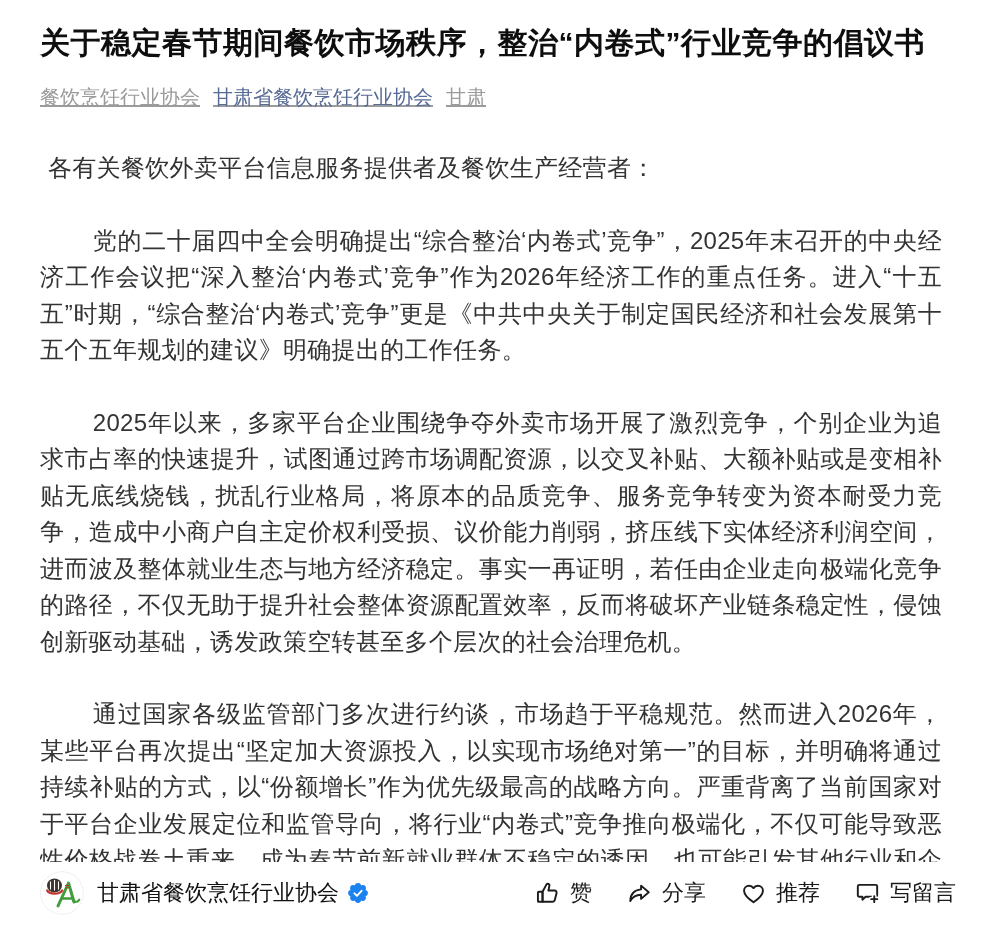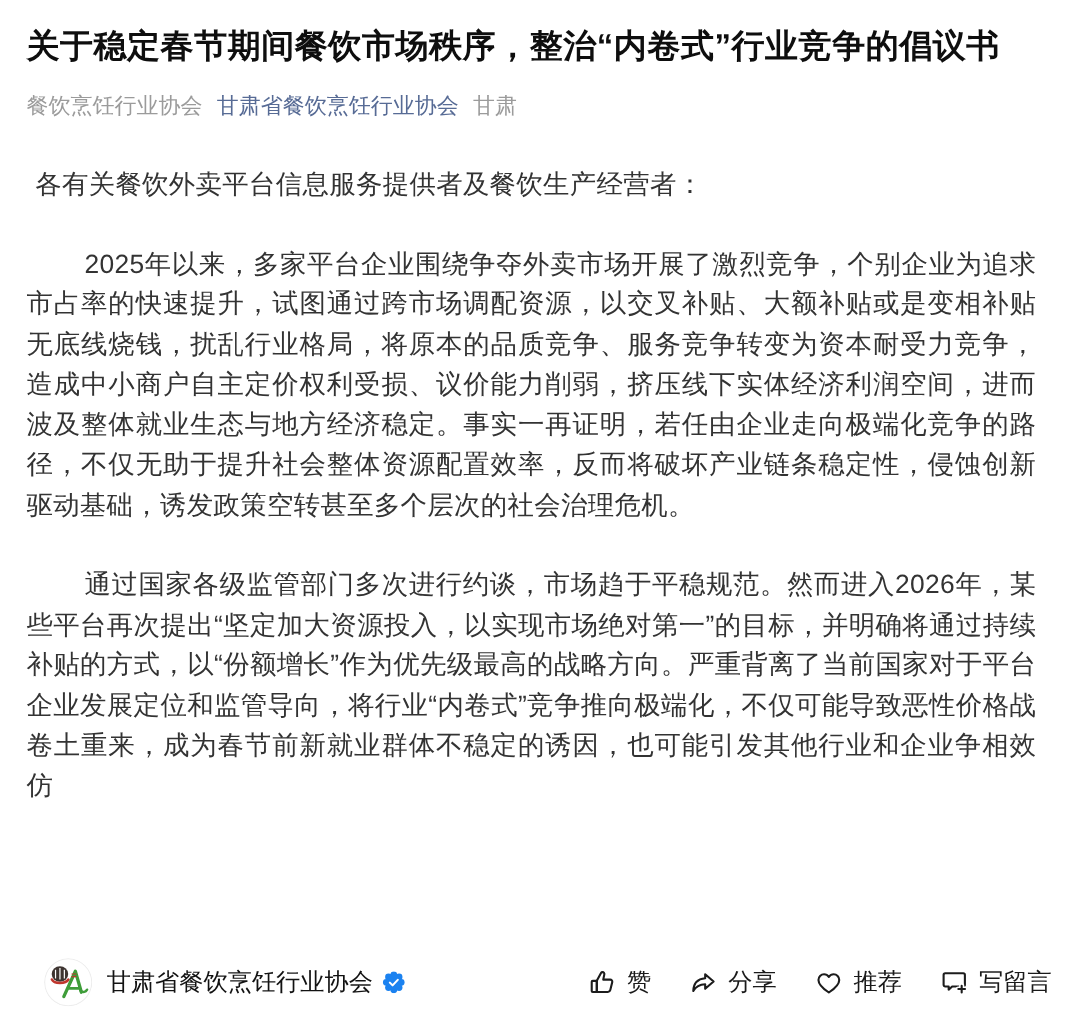--- a/index.html
+++ b/index.html
@@ -6,38 +6,39 @@
   html, body { background: #ffffff; }
   .page {
     position: relative;
     width: 982px;
     height: 925px;
     background: #ffffff;
     overflow: hidden;
     font-family: "Liberation Sans", sans-serif;
   }
   .content {
-    padding: 22px 40px 0 24px;
+    padding: 22px 40px 0 40px;
   }
   .article-title {
     font-size: 30px;
     line-height: 42px;
     font-weight: 700;
     color: #0e0e0e;
     letter-spacing: 0.5px;
   }
   .byline {
     margin-top: 20px;
     display: flex;
     align-items: flex-start;
     gap: 13px;
     font-size: 20px;
     line-height: 26px;
     color: #9b9b9b;
     white-space: nowrap;
+    text-decoration: underline;
   }
   .byline .account-link {
     color: #576b95;
     text-decoration: none;
     cursor: pointer;
   }
   .article-body {
     margin-top: 40px;
     height: 712px;
     overflow: hidden;
@@ -116,20 +117,21 @@
     <h1 class="article-title">关于稳定春节期间餐饮市场秩序，整治“内卷式”行业竞争的倡议书</h1>
 
     <div class="byline">
       <span>餐饮烹饪行业协会</span>
       <a class="account-link">甘肃省餐饮烹饪行业协会</a>
       <span>甘肃</span>
     </div>
 
     <div class="article-body">
       <p class="greeting">各有关餐饮外卖平台信息服务提供者及餐饮生产经营者：</p>
+      <p class="indent">党的二十届四中全会明确提出“综合整治‘内卷式’竞争”，2025年末召开的中央经济工作会议把“深入整治‘内卷式’竞争”作为2026年经济工作的重点任务。进入“十五五”时期，“综合整治‘内卷式’竞争”更是《中共中央关于制定国民经济和社会发展第十五个五年规划的建议》明确提出的工作任务。</p>
       <p class="indent">2025年以来，多家平台企业围绕争夺外卖市场开展了激烈竞争，个别企业为追求市占率的快速提升，试图通过跨市场调配资源，以交叉补贴、大额补贴或是变相补贴无底线烧钱，扰乱行业格局，将原本的品质竞争、服务竞争转变为资本耐受力竞争，造成中小商户自主定价权利受损、议价能力削弱，挤压线下实体经济利润空间，进而波及整体就业生态与地方经济稳定。事实一再证明，若任由企业走向极端化竞争的路径，不仅无助于提升社会整体资源配置效率，反而将破坏产业链条稳定性，侵蚀创新驱动基础，诱发政策空转甚至多个层次的社会治理危机。</p>
       <p class="indent">通过国家各级监管部门多次进行约谈，市场趋于平稳规范。然而进入2026年，某些平台再次提出“坚定加大资源投入，以实现市场绝对第一”的目标，并明确将通过持续补贴的方式，以“份额增长”作为优先级最高的战略方向。严重背离了当前国家对于平台企业发展定位和监管导向，将行业“内卷式”竞争推向极端化，不仅可能导致恶性价格战卷土重来，成为春节前新就业群体不稳定的诱因，也可能引发其他行业和企业争相效仿</p>
     </div>
   </div>
 
   <div class="footer">
 
     <div class="account-row">
       <span class="avatar">
         <svg width="44" height="44" viewBox="0 0 44 44">

